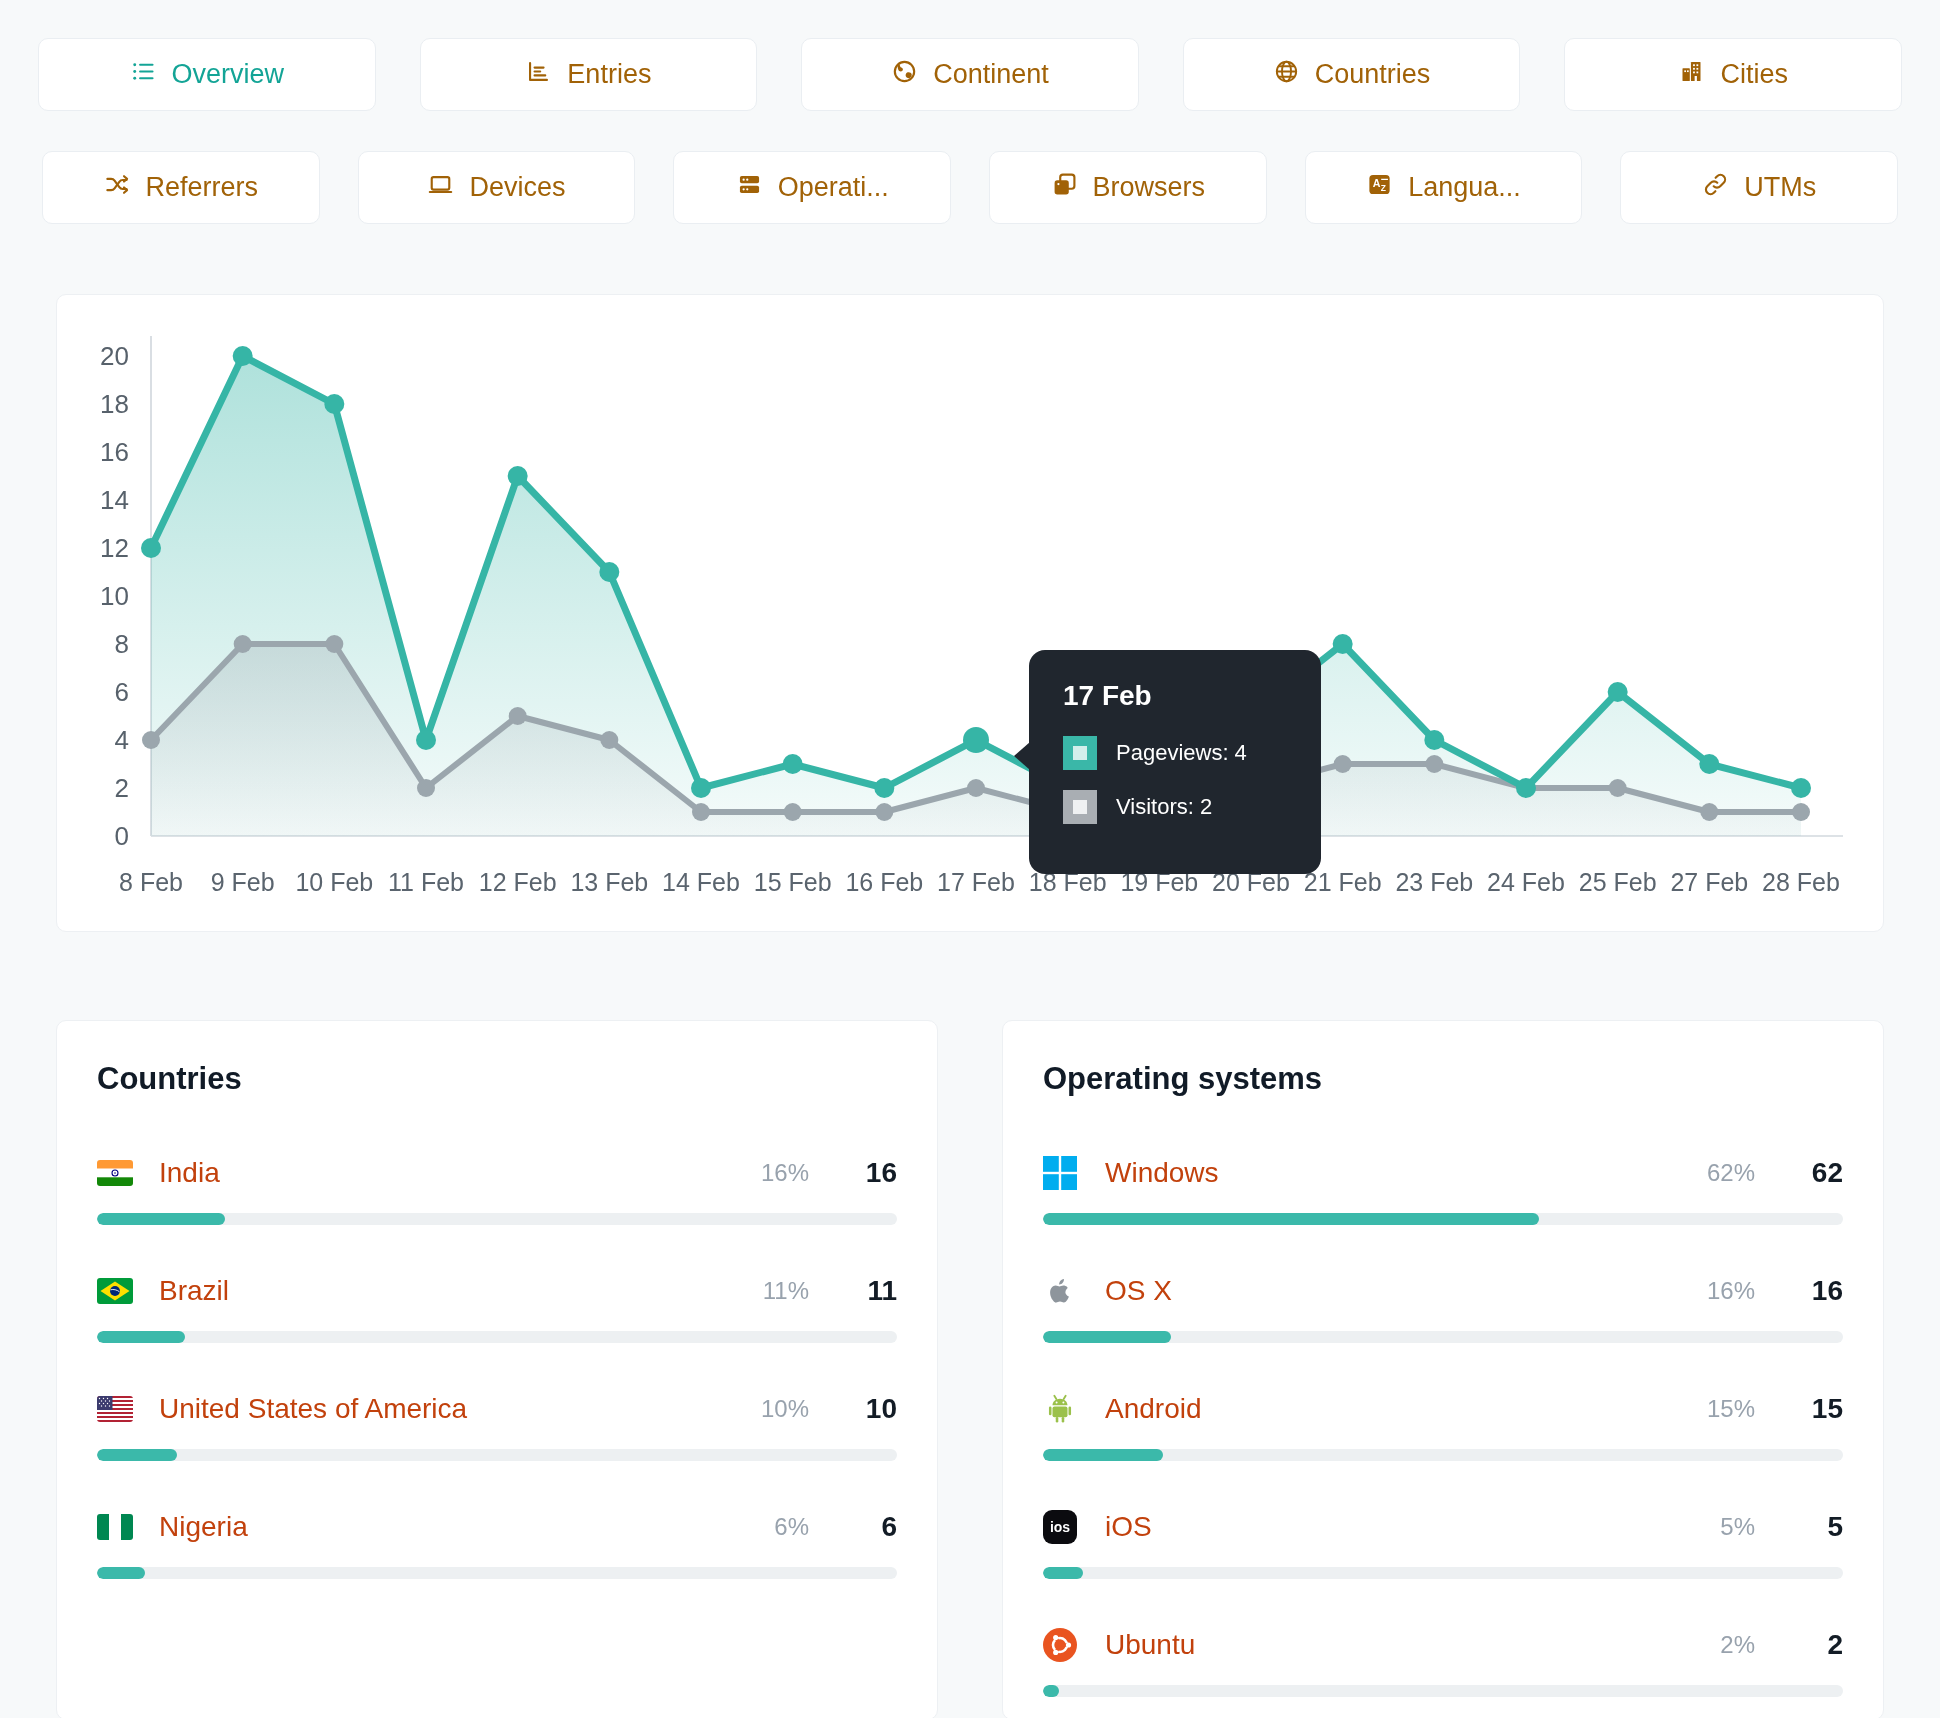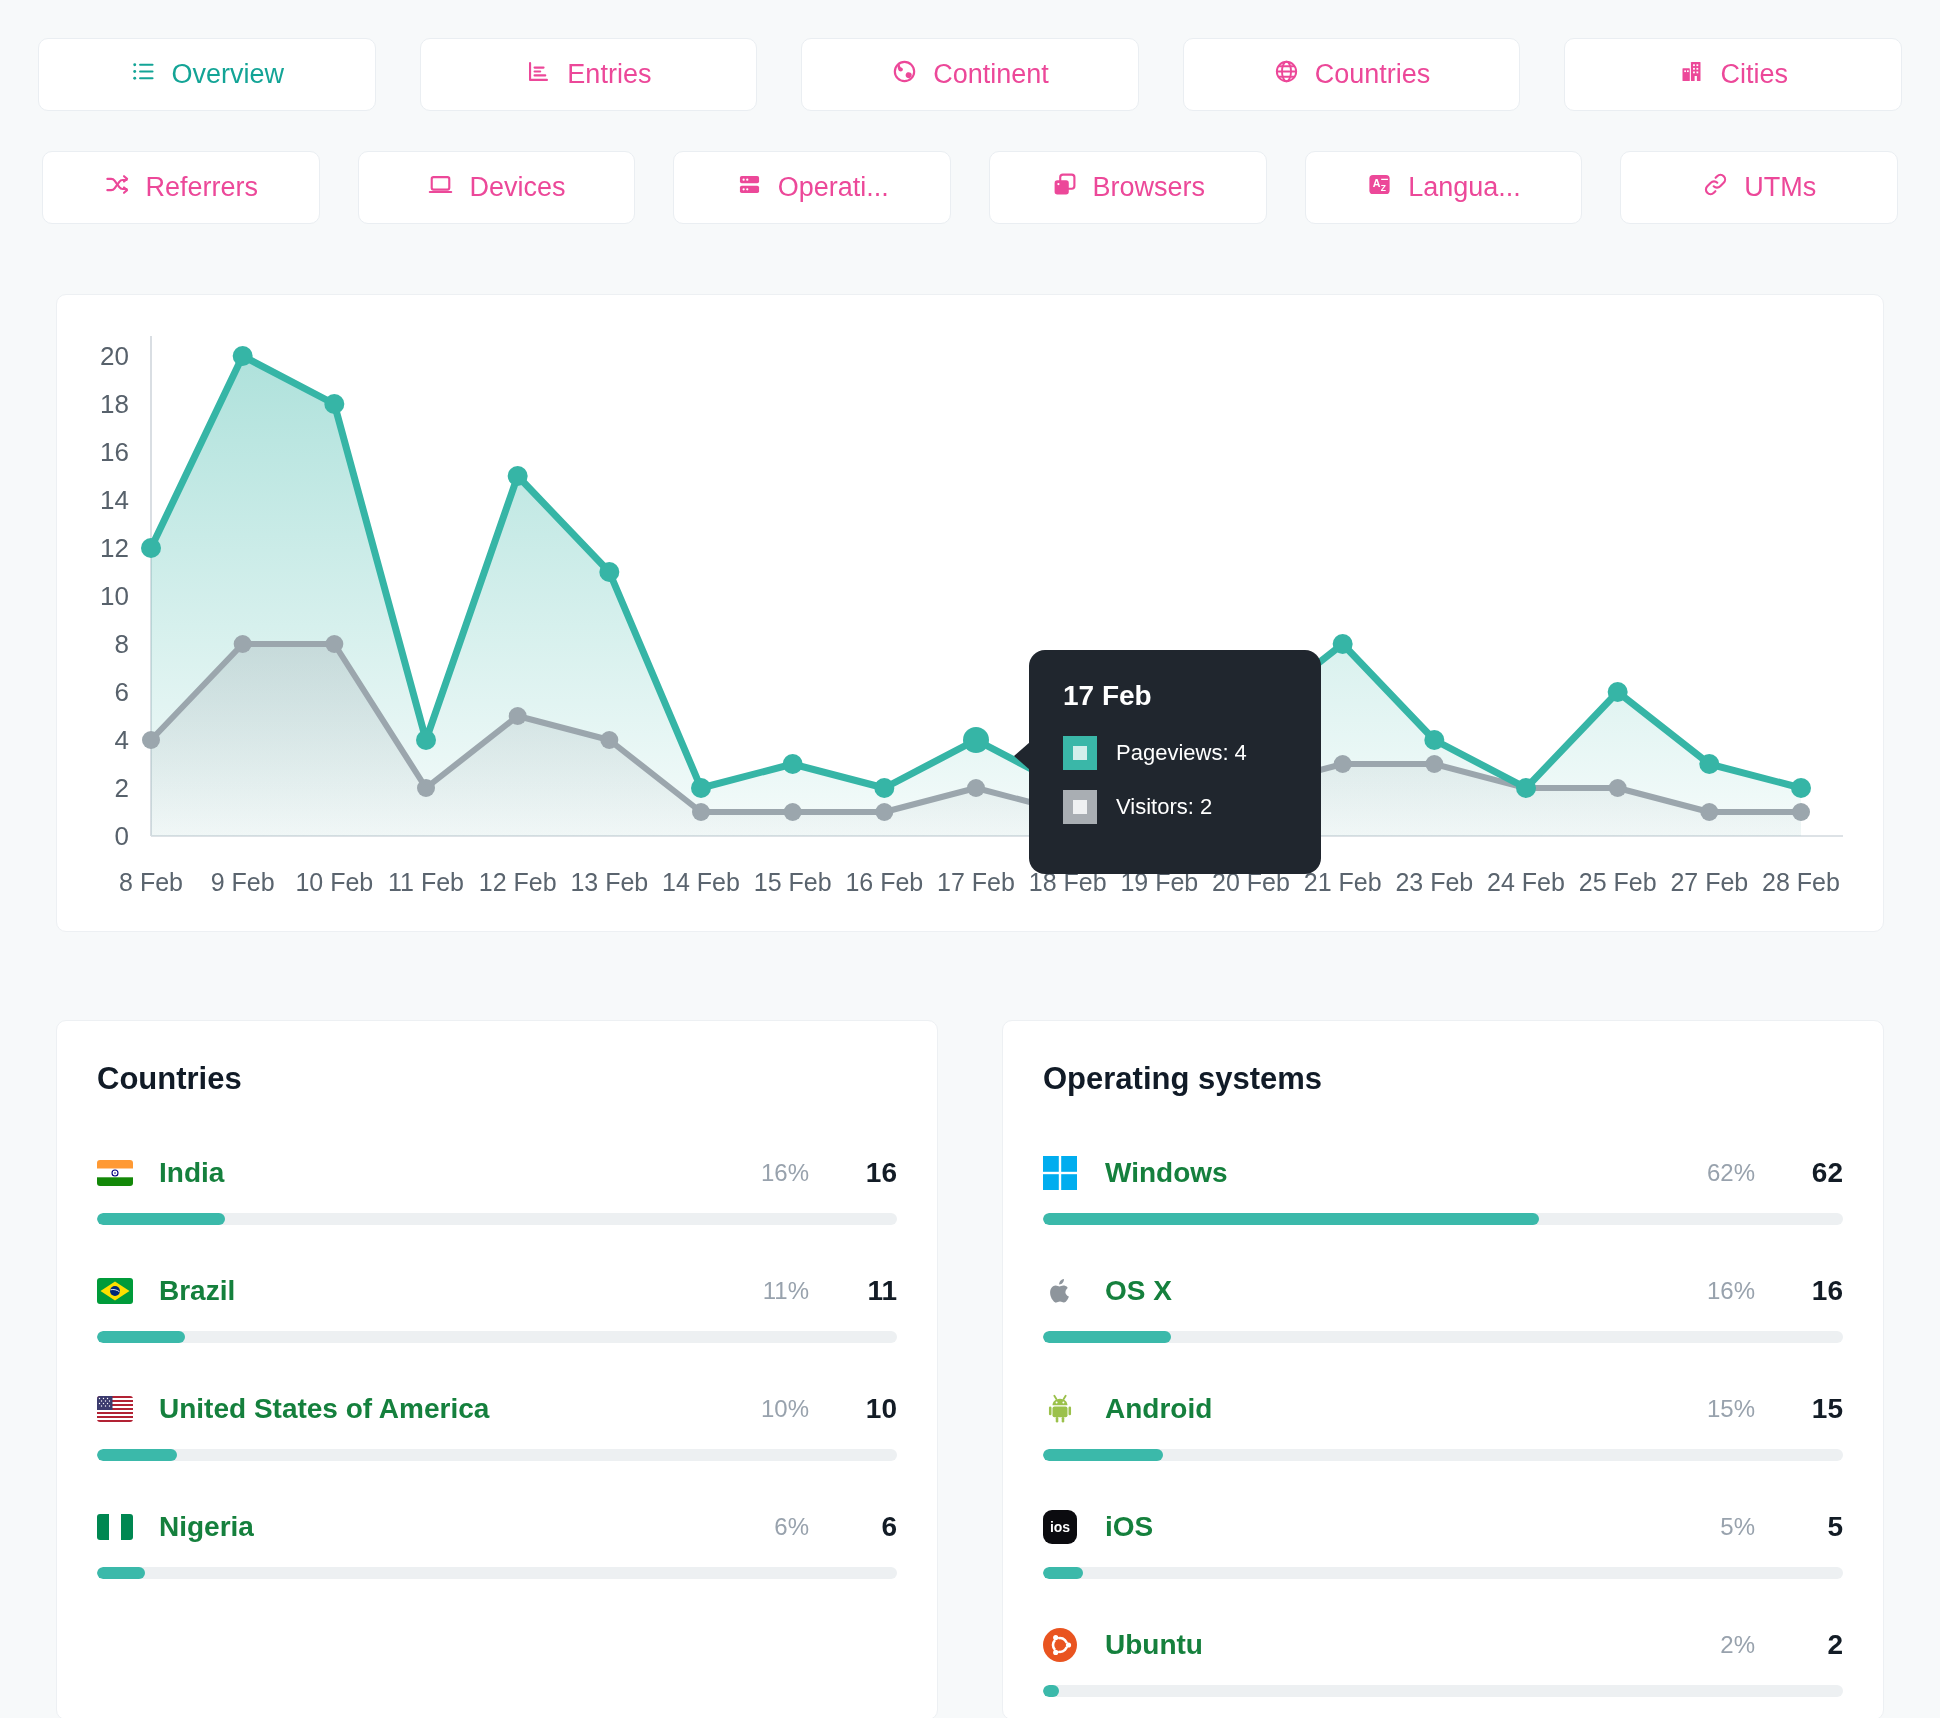--- a/index.html
+++ b/index.html
@@ -5,21 +5,21 @@
   html,body{margin:0;padding:0;width:1940px;height:1718px;overflow:hidden;
     background:#f7f9fa;font-family:"Liberation Sans","DejaVu Sans",sans-serif;}
   *{box-sizing:border-box;}
 
   
   .tabrow{display:flex;}
   .tabrow1{margin:38px 38px 0;gap:44px;}
   .tabrow2{margin:40px 42px 0;gap:38px;}
   .tab{flex:1;height:73px;background:#ffffff;border:1px solid #eaeef2;border-radius:10px;
     display:flex;align-items:center;justify-content:center;gap:15px;
-    font-size:27px;color:#ec4899;cursor:pointer;white-space:nowrap;overflow:hidden;}
+    font-size:27px;color:#a16207;cursor:pointer;white-space:nowrap;overflow:hidden;}
   .tab svg{flex:0 0 auto;}
   .tab.active{color:#13a496;}
 
   
   .card{background:#ffffff;border:1px solid #edf0f3;border-radius:10px;}
   .chart-card{margin:70px 56px 0;height:638px;position:relative;}
   .chart-card svg.plot{position:absolute;left:0;top:0;}
 
   
   .tooltip{position:absolute;left:972px;top:355px;width:292px;height:224px;
@@ -33,21 +33,21 @@
   .swatch-teal{border:10px solid #3ab7a8;background:#d2efeb;}
   .swatch-gray{border:10px solid #a9aeb3;background:#eff1f2;}
 
   
   .panels{margin:88px 56px 0;display:flex;gap:64px;}
   .panel{flex:1;height:700px;padding:40px 40px 0;overflow:hidden;}
   .panel-title{font-size:31px;font-weight:bold;color:#111b27;margin-bottom:56px;}
   .stat-row{margin-bottom:46px;}
   .stat-head{display:flex;align-items:center;height:40px;}
   .stat-icon{width:38px;margin-right:24px;display:flex;align-items:center;}
-  .stat-name{font-size:28px;color:#15803d;font-weight:700;flex:1;}
+  .stat-name{font-size:28px;color:#c2410c;font-weight:400;flex:1;}
   .stat-pct{font-size:24px;color:#98a2ad;min-width:84px;text-align:right;margin-right:22px;}
   .stat-val{font-size:28px;color:#131c26;font-weight:600;min-width:66px;text-align:right;}
   .bar-track{margin-top:20px;height:12px;background:#edf0f2;border-radius:6px;overflow:hidden;}
   .bar-fill{height:100%;background:#3bb9aa;border-radius:6px;width:0;}
 
   .ios-badge{width:34px;height:34px;border-radius:9px;background:#0b0b0f;color:#ffffff;
     display:flex;align-items:center;justify-content:center;font-size:14px;font-weight:bold;}
 </style>
 </head>
 <body>

